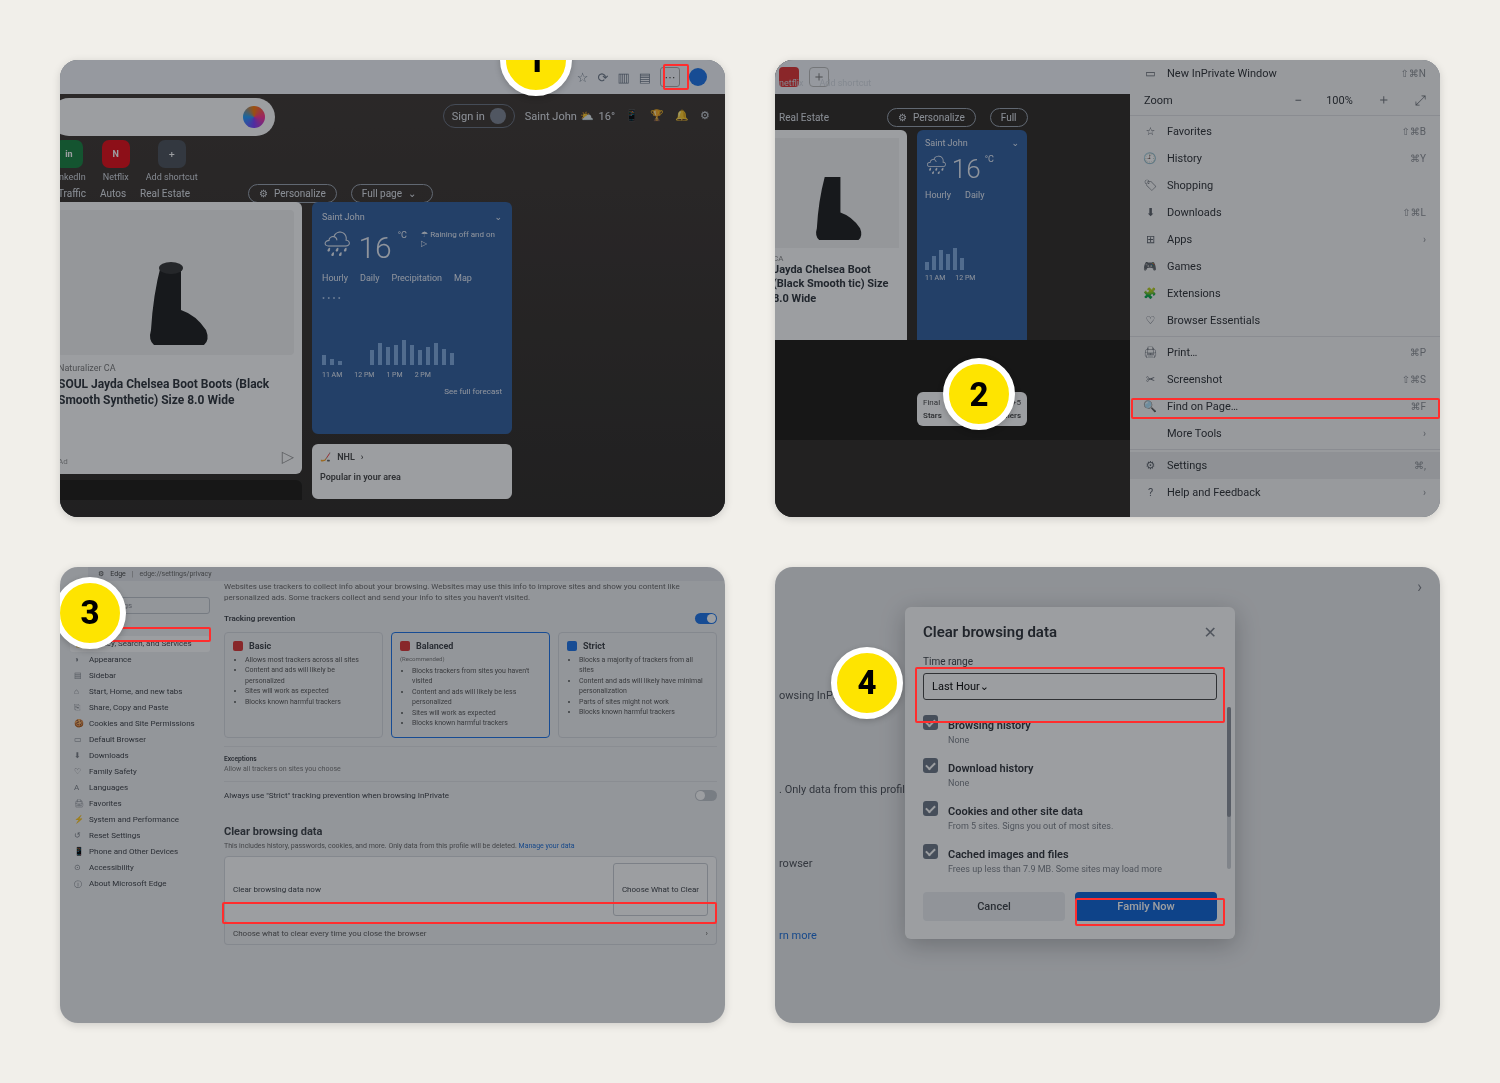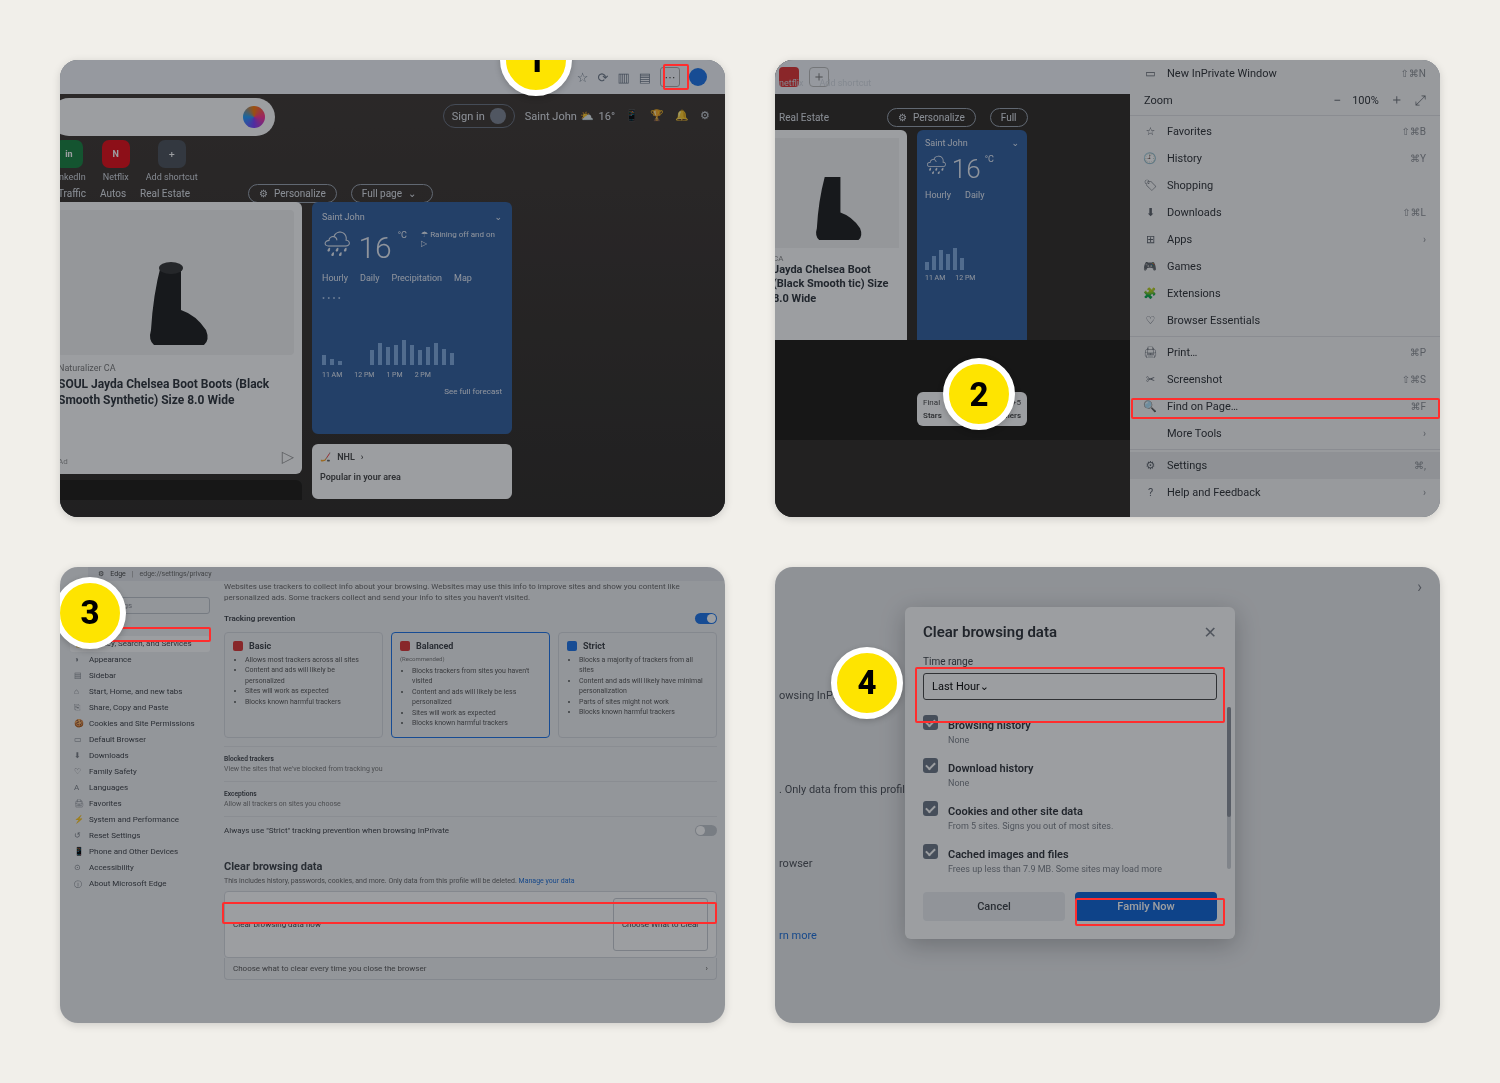--- a/index.html
+++ b/index.html
@@ -135,21 +135,21 @@
     position:absolute; top:0; right:0; width:310px; bottom:0;
     background:#f8f8f9;
     font-size:11px; color:#2c2f33;
   }
   .ctx-row { display:flex; justify-content:space-between; align-items:center; padding:7px 14px 7px 14px; gap:10px;}
   .ctx-row.hover{ background:#e8e9eb;}
   .ctx-left{ display:flex; align-items:center; gap:10px;}
   .ctx-ico { width:13px; height:13px; display:flex; align-items:center; justify-content:center; color:#5a5f67;}
   .ctx-shortcut { color:#8a8d92; font-size:10px;}
   .ctx-sep { height:1px; background:#e0e1e4; margin:2px 0;}
-  .zoom-row { display:flex; align-items:center; gap:11px; padding:4px 14px;}
+  .zoom-row { display:flex; align-items:center; gap:24px; padding:4px 14px;}
   .zoom-btn{ color:#6b6f76; font-size:14px;}
   .panel2-left {
     position:absolute; top:0; left:0; width:calc(100% - 310px); bottom:0;
     background:#2d2823;
   }
   .p2-tabbar{ position:absolute; top:0; left:0; right:0; height:34px; background:#f5f7fb; display:flex; align-items:center; padding-left:4px; gap:10px;}
   .p2-tab{ width:20px;height:20px;background:#e03131;border-radius:4px;}
   .p2-plus{ width:20px;height:20px;border:1px solid #bbb;border-radius:4px;display:flex;align-items:center;justify-content:center;color:#777;font-size:14px;}
   .p2-nav{ position:absolute; top:48px; left:4px; display:flex; gap:14px; color:#dfe3ea; font-size:10px; align-items:center;}
   .p2-prod{position:absolute; top:70px; left:-10px; width:142px; height:220px; background:#fff; border-radius:6px; padding:8px;}
@@ -635,24 +635,20 @@
           </h4>
         <ul>
             <li>Blocks a majority of trackers from all sites</li>
             <li>Content and ads will likely have minimal personalization</li>
             <li>Parts of sites might not work</li>
             <li>Blocks known harmful trackers</li>
           </ul>
       </div>
     </div>
     <div class="subsec">
-        <h5>Blocked trackers</h5>
-        <p>View the sites that we've blocked from tracking you</p>
-      </div>
-    <div class="subsec">
         <h5>Exceptions</h5>
         <p>Allow all trackers on sites you choose</p>
       </div>
     <div class="subsec" style="display:flex;justify-content:space-between;align-items:center;">
       <span>Always use "Strict" tracking prevention when browsing InPrivate</span>
       <span class="toggle off"></span>
     </div>
     <div style="font-size:11px;font-weight:700;margin-top:16px;">Clear browsing data</div>
     <div style="font-size:7px;color:#666;margin-top:4px;"><span>This includes history, passwords, cookies, and more. Only data from this profile will be deleted.</span> <span class="link">Manage your data</span></div>
     <div class="p3-cbd-bar">

